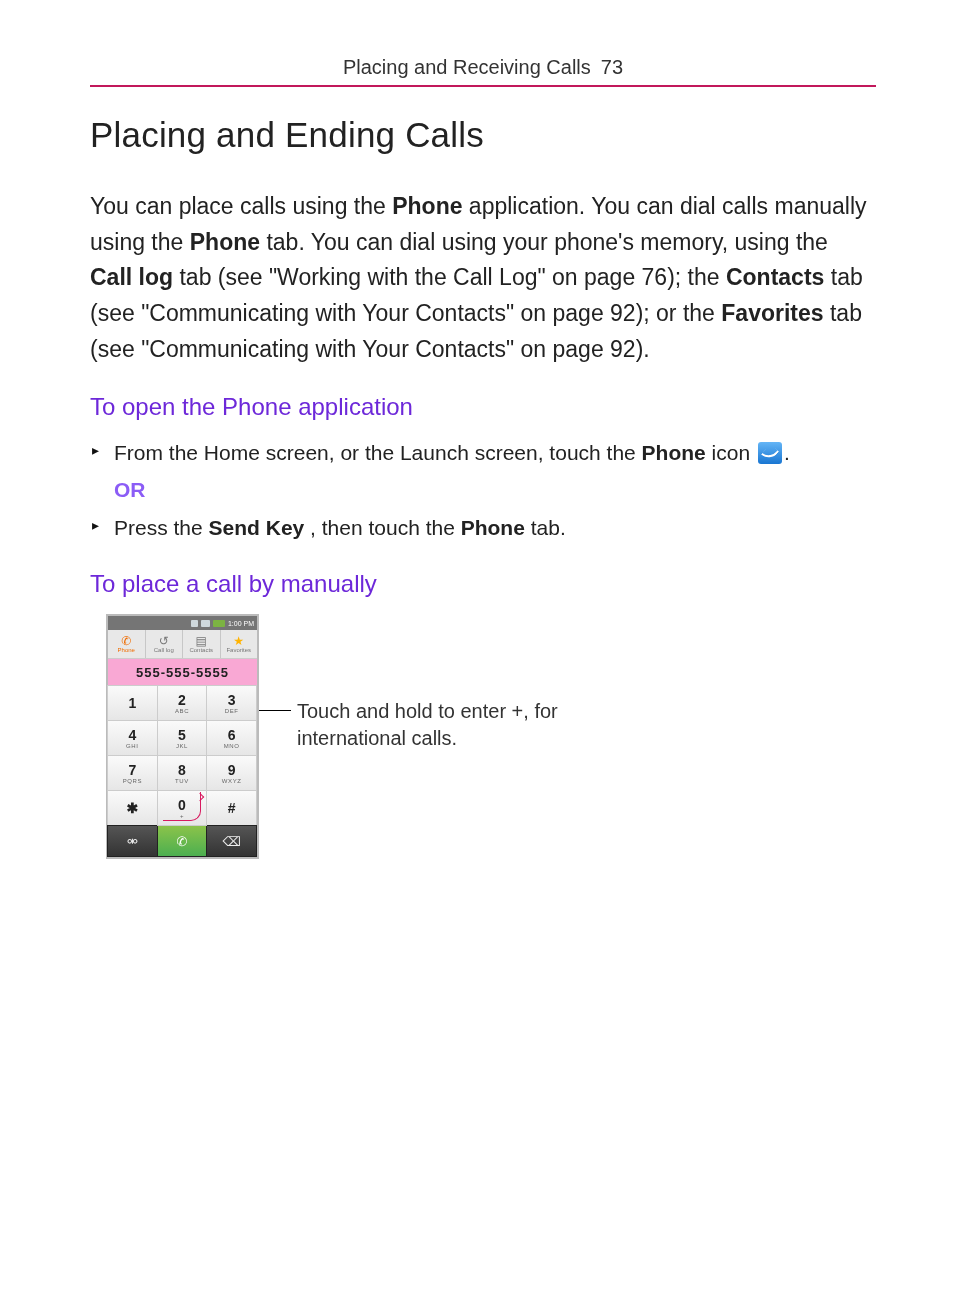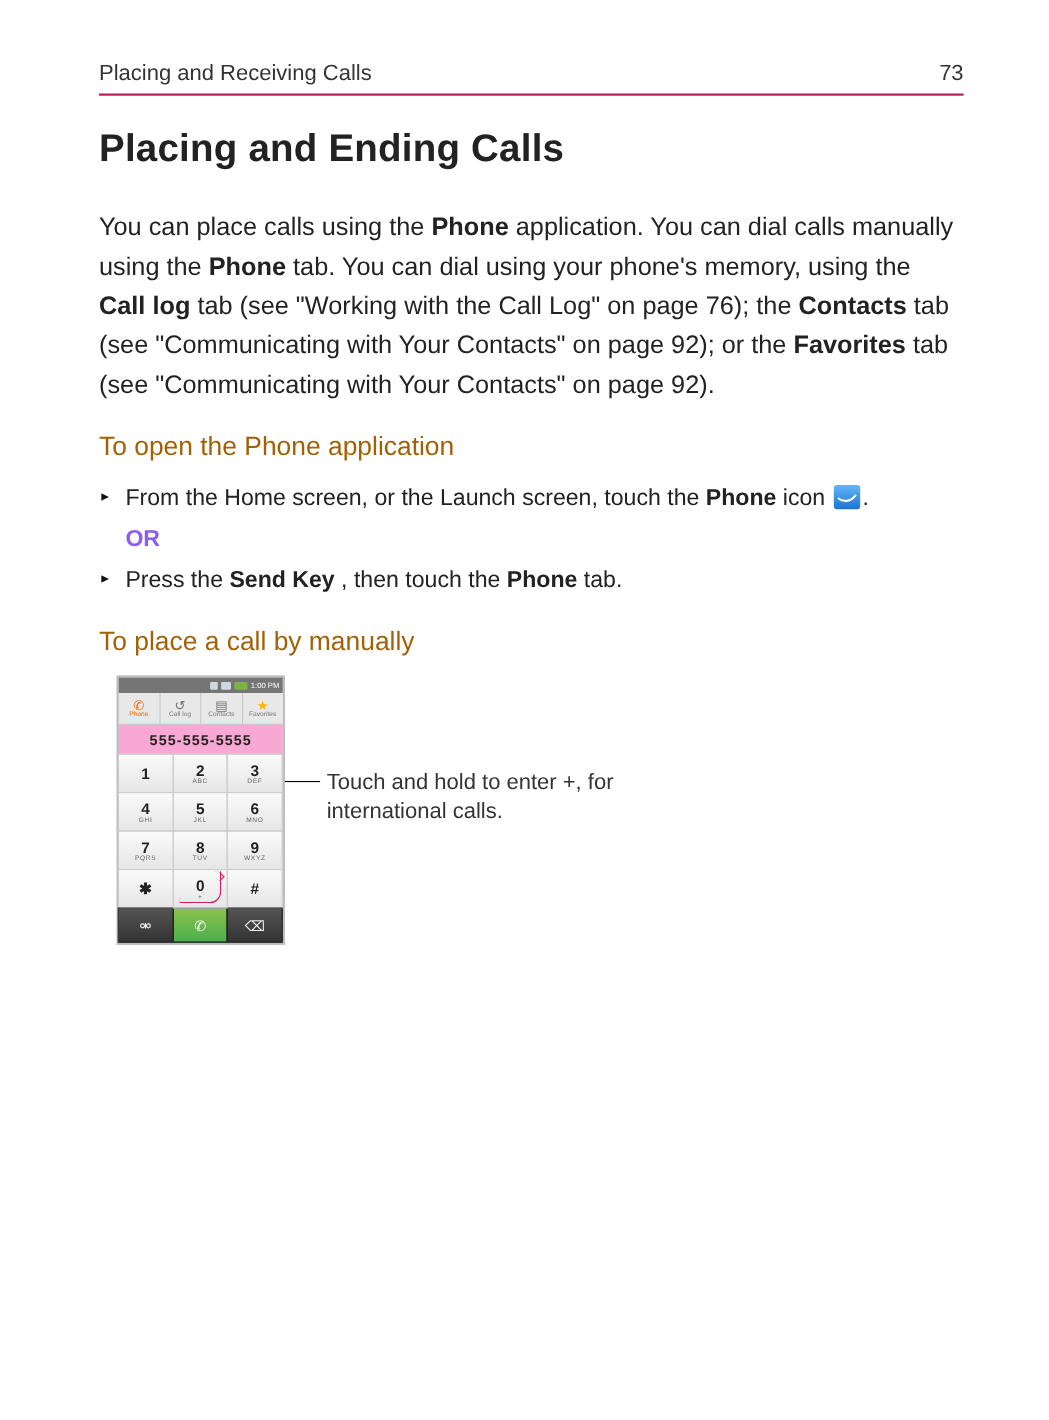--- a/index.html
+++ b/index.html
@@ -1,22 +1,22 @@
 <!DOCTYPE html>
 <html><head>
 <meta charset="utf-8">
 <style>
   html,body{margin:0;padding:0;background:#fff}
   body{width:954px;height:1291px;font-family:Arial,Helvetica,sans-serif;color:#222;-webkit-font-smoothing:antialiased}
   .page{padding:56px 78px 0 90px;position:relative}
-  .runhead{display:flex;justify-content:space-between;align-items:baseline;font-size:20px;color:#333;border-bottom:2px solid #c2185b;padding-bottom:6px;margin-bottom:28px}
+  .runhead{display:flex;justify-content:center;align-items:baseline;font-size:20px;color:#333;border-bottom:2px solid #c2185b;padding-bottom:6px;margin-bottom:28px}
   .runhead .pn{margin-left:10px;color:#333}
-  h1.title{font-weight:700;font-size:35px;margin:0 0 34px 0;color:#222;letter-spacing:.2px}
+  h1.title{font-weight:400;font-size:35px;margin:0 0 34px 0;color:#222;letter-spacing:.2px}
   p.body{font-size:23px;line-height:1.55;margin:0 0 26px 0;color:#222}
-  h2.sec{font-size:24px;color:#a16207;font-weight:400;margin:0 0 16px 0}
+  h2.sec{font-size:24px;color:#6d28d9;font-weight:400;margin:0 0 16px 0}
   .step{font-size:21px;line-height:1.55;margin:0 0 10px 24px;position:relative}
   .bullet::before{content:'▸';position:absolute;left:-22px;top:3px;font-size:14px;color:#111}
   .num{font-weight:700;margin-right:6px}
   .or{color:#8b5cf6;font-weight:700;font-size:21px;margin:-2px 0 10px 24px}
   .phoneicon{display:inline-block;width:24px;height:22px;background:linear-gradient(#64b5f6,#1976d2);vertical-align:-4px;border-radius:3px;position:relative;margin:0 2px}
   .phoneicon::after{content:'';position:absolute;left:6px;top:4px;width:10px;height:12px;border:2px solid #fff;border-left:0;border-top:0;border-radius:0 0 14px 0;transform:rotate(40deg)}
   
   .shotwrap{display:flex;align-items:flex-start;margin:10px 0 0 16px}
   .shot{width:149px;border:2px solid #bbb;background:#eee;font-family:Arial,Helvetica,sans-serif;user-select:none}
   .status{height:14px;background:#757575;display:flex;justify-content:flex-end;align-items:center;padding:0 3px;gap:3px}

